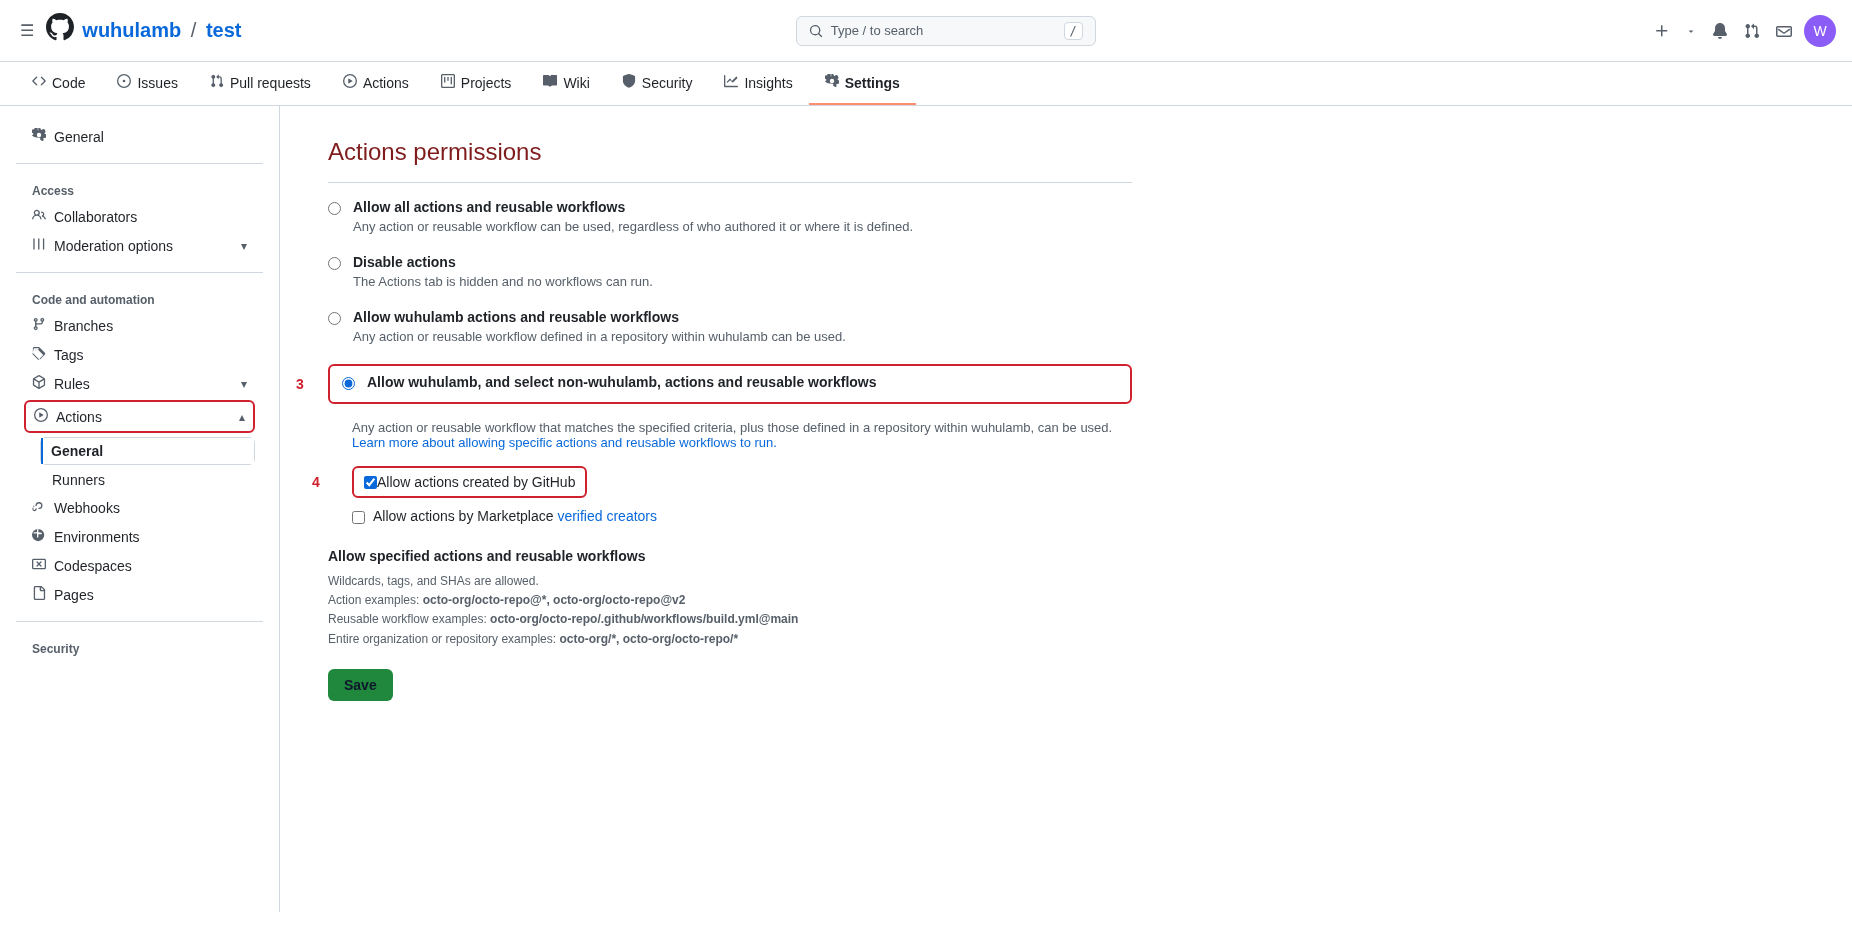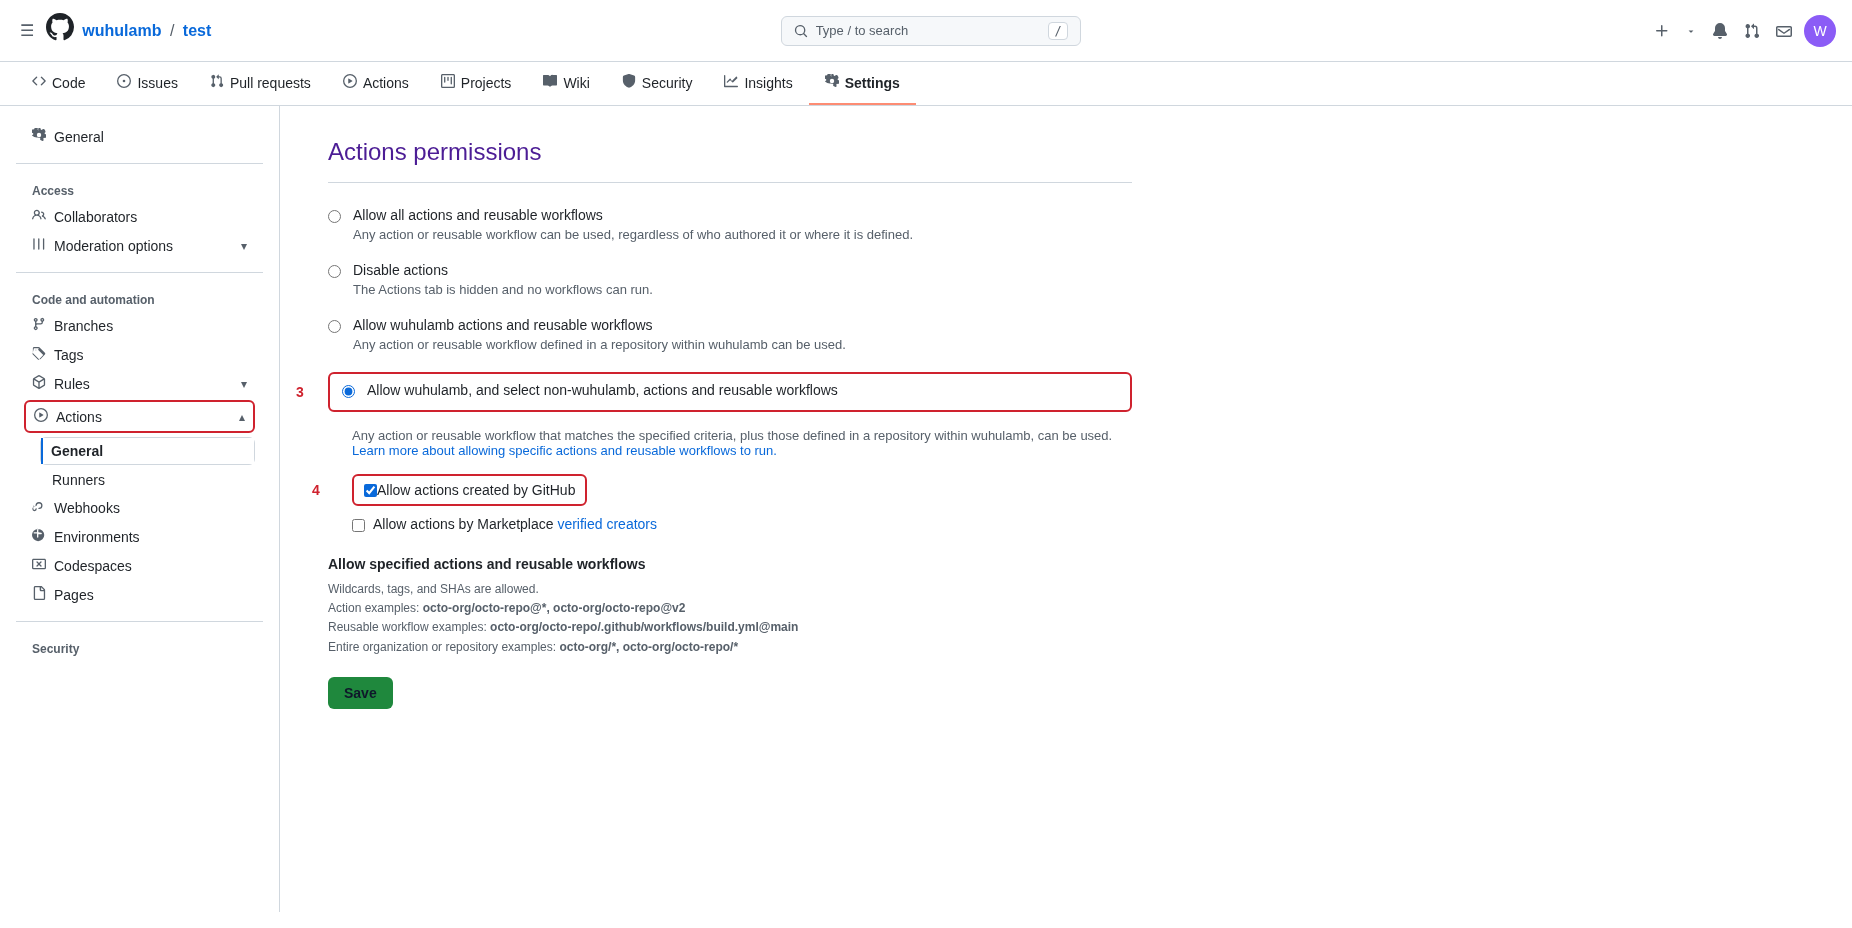--- a/index.html
+++ b/index.html
@@ -6,21 +6,21 @@
     body { font-family: -apple-system, BlinkMacSystemFont, "Segoe UI", Helvetica, Arial, sans-serif; font-size: 14px; color: #1f2328; background: #fff; }
 
     
     .navbar {
       display: flex; align-items: center; background: #fff; border-bottom: 1px solid #d0d7de;
       padding: 0 16px; height: 62px; gap: 8px;
     }
     .navbar-left { display: flex; align-items: center; gap: 8px; flex: 0 0 auto; }
     .hamburger { font-size: 18px; color: #57606a; cursor: pointer; padding: 4px; }
     .github-logo { font-size: 28px; color: #1f2328; }
-    .repo-path { font-size: 16px; color: #1f2328; font-weight: 400; }
+    .repo-path { font-size: 20px; color: #1f2328; font-weight: 400; }
     .repo-path a { color: #0969da; text-decoration: none; font-weight: 600; }
     .repo-separator { color: #57606a; margin: 0 4px; }
 
     .navbar-search {
       flex: 1; display: flex; justify-content: center;
     }
     .search-box {
       display: flex; align-items: center; border: 1px solid #d0d7de; border-radius: 6px;
       padding: 5px 12px; width: 300px; gap: 8px; background: #f6f8fa; color: #57606a; cursor: text;
     }
@@ -76,21 +76,21 @@
       font-weight: 600; border-left: 2px solid #0969da; padding-left: 34px;
       background: #fff;
     }
 
     
     .content {
       flex: 1; padding: 32px 48px; max-width: 900px;
     }
 
     .page-title {
-      font-size: 24px; font-weight: 400; color: #4c1d95; margin-bottom: 24px;
+      font-size: 24px; font-weight: 400; color: #7f1d1d; margin-bottom: 16px;
       border-bottom: 1px solid #d0d7de; padding-bottom: 16px;
     }
     .checkbox-item {
       display: flex; align-items: flex-end; gap: 8px; margin-bottom: 10px;
     }
     .checkbox-item input[type="checkbox"] { cursor: pointer; flex-shrink: 0; }
     .checkbox-item label { font-size: 14px; color: #1f2328; cursor: pointer; }
 
     .verified-link { color: #0969da; text-decoration: none; }
 
@@ -109,21 +109,21 @@
       margin-top: 20px; background: #1f883d; color: #0f172a; border: none; border-radius: 6px;
       padding: 8px 16px; font-size: 14px; font-weight: 600; cursor: pointer;
     }
 
     .divider { border: none; border-top: 1px solid #d0d7de; margin: 12px 0; }
 
     .option-row {
       position: relative; display: flex; gap: 12px; margin-bottom: 20px; align-items: flex-start;
     }
     .option-content { flex: 1; }
-    .option-label { font-weight: 400; font-size: 14px; margin-bottom: 4px; }
+    .option-label { font-weight: 700; font-size: 14px; margin-bottom: 4px; }
     .option-desc { font-size: 13px; color: #57606a; }
     .option-desc a { color: #0969da; text-decoration: none; }
 
     .radio-input { margin-top: 3px; flex-shrink: 0; cursor: pointer; accent-color: #0969da; }
     .checkbox-input { cursor: pointer; accent-color: #0969da; }
 
     
     ::-webkit-scrollbar { width: 8px; }
     ::-webkit-scrollbar-track { background: #f6f8fa; }
     ::-webkit-scrollbar-thumb { background: #d0d7de; border-radius: 4px; }

